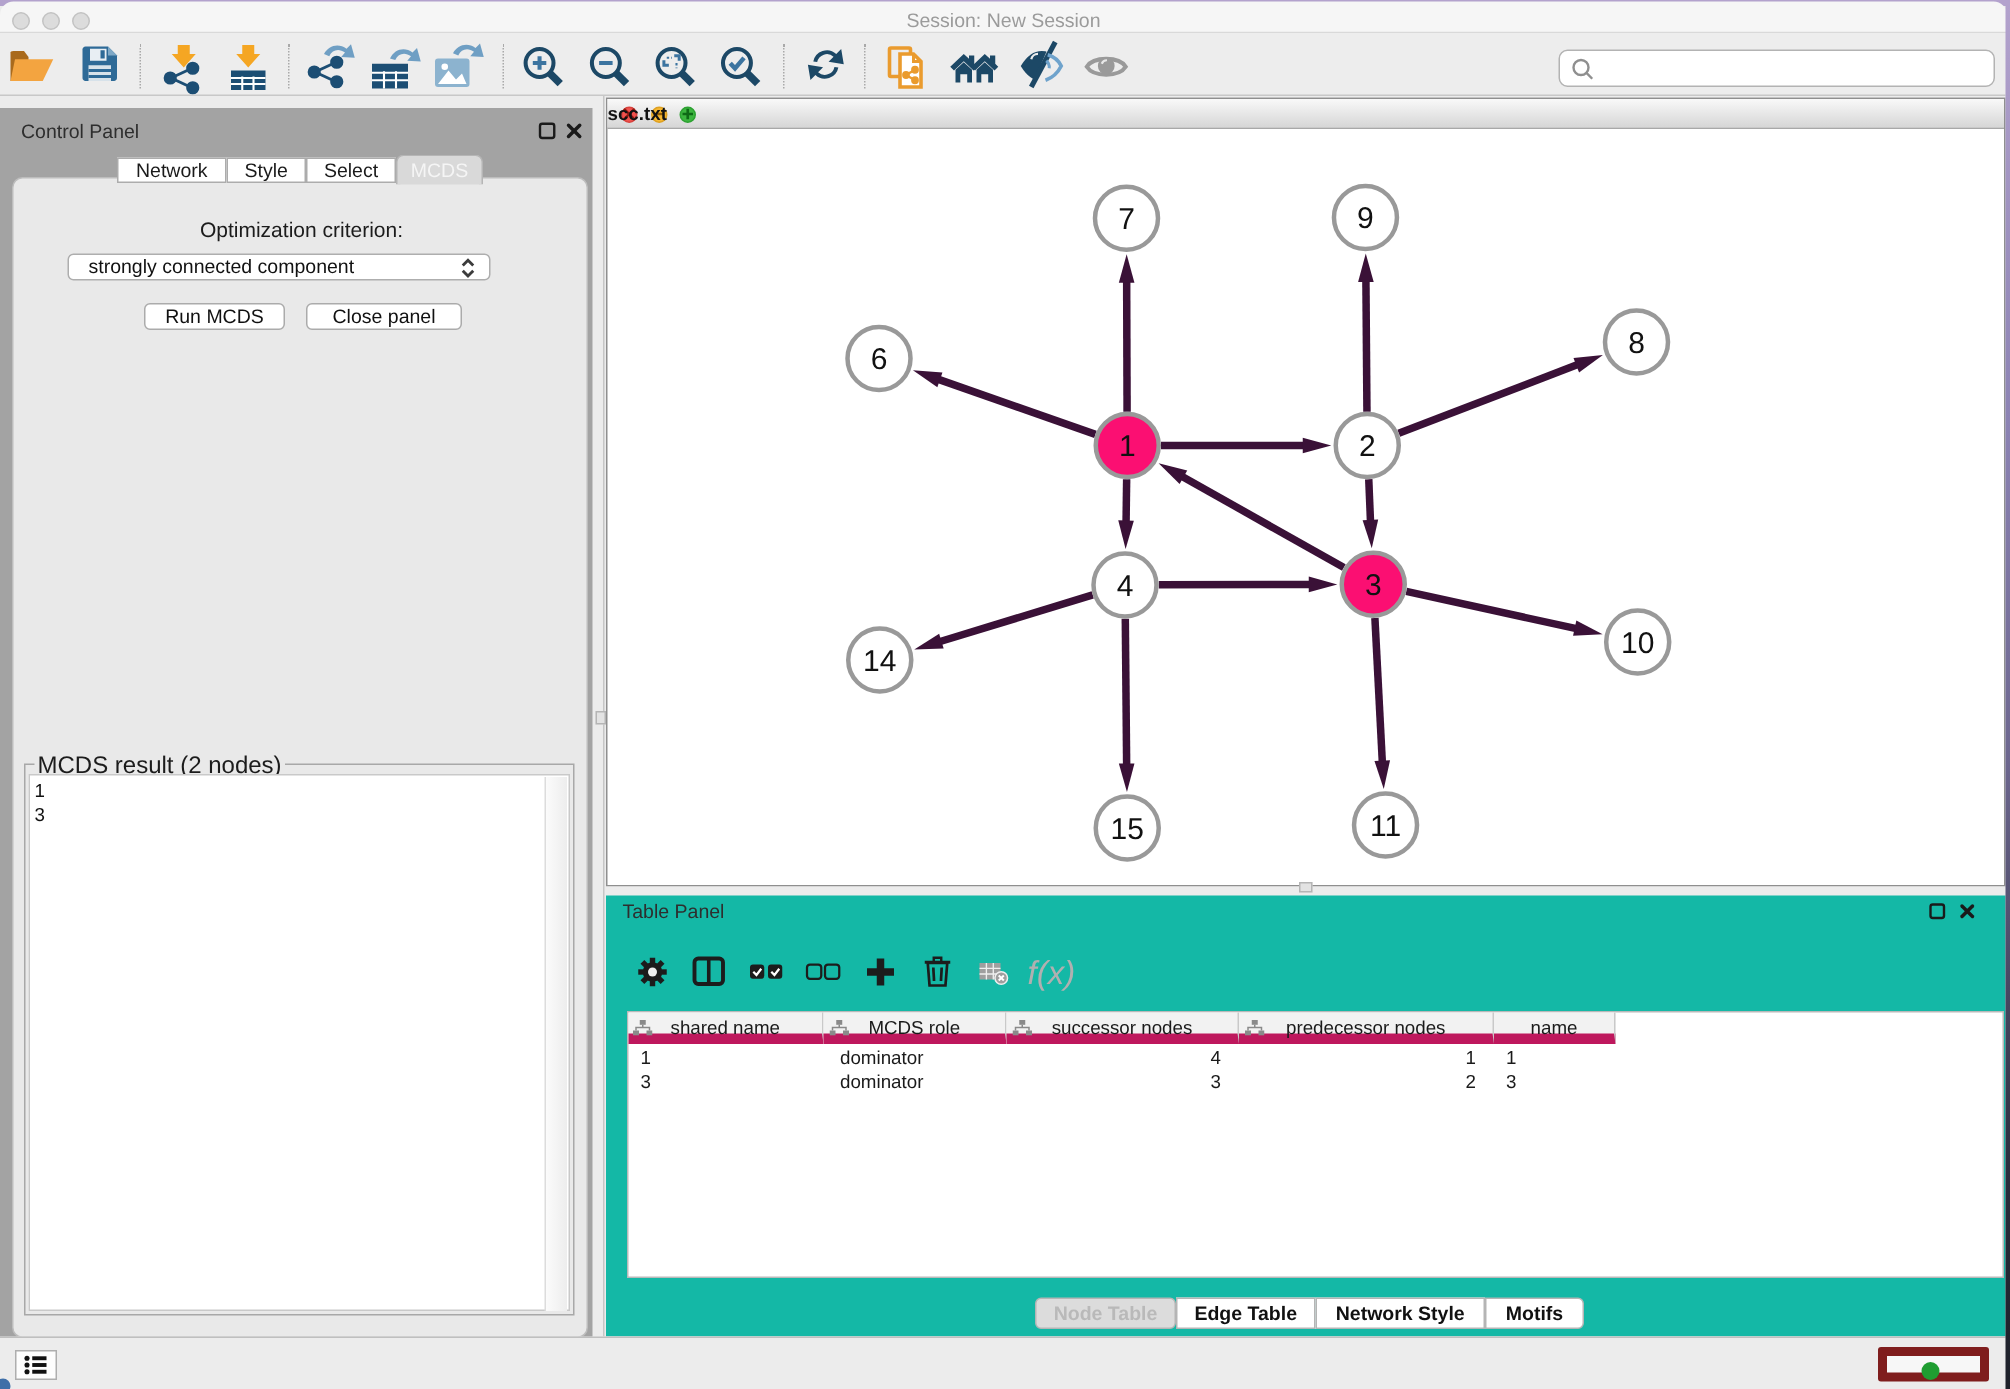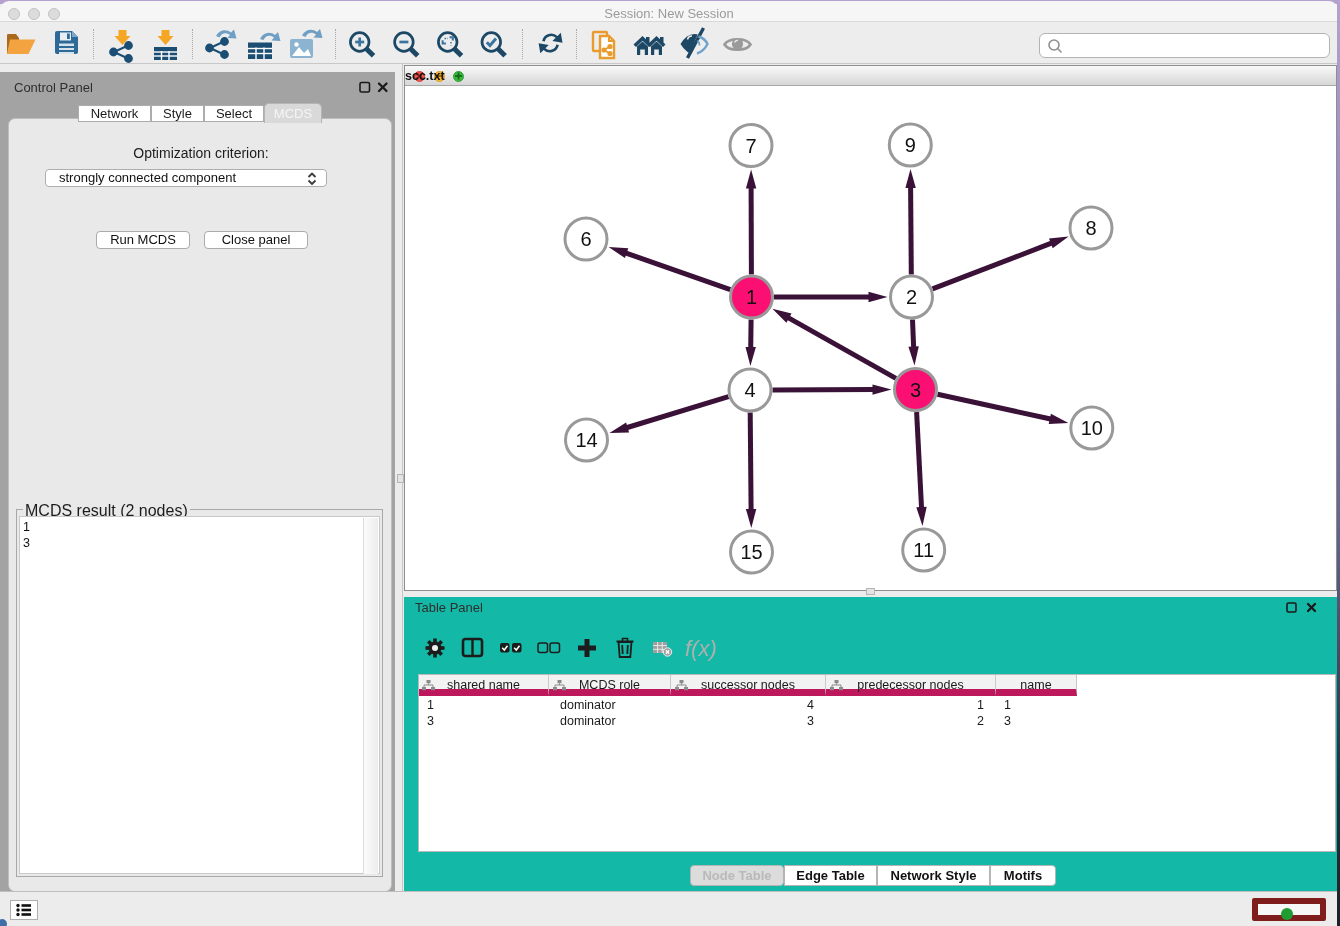--- a/index.html
+++ b/index.html
@@ -15,21 +15,21 @@
 #toolbar { left:0; top:22px; width:1337px; height:42px; background:#ededed; border-bottom:1px solid #c8c8c8; }
 .tsep { position:absolute; top:7px; height:30px; width:0; border-left:1px dotted #a9a9a9; }
 #searchbox { left:1039px; top:11px; width:291px; height:25px; background:#fff; border:1px solid #b3b3b3; border-radius:6px; }
 
 #cpanel { left:0; top:72px; width:395px; height:827px; background:#a3a3a3;padding-left:22px; }
 #cp-title { position:absolute; left:14px; top:8px; font-size:13px; color:#2e2e2e; }
 #cp-body { position:absolute; left:8px; top:46px; width:384px; height:774px; background:#e9e9e9; border:1px solid #bdbdbd; border-radius:7px; }
 .tabbtn { position:absolute; top:33px; height:17px; font-size:13px; text-align:center; background:#fff; border:1px solid #acacac; color:#1a1a1a; line-height:16px; z-index:3; }
 #optlabel { position:absolute; left:0; top:26px; width:384px; text-align:center; font-size:14px; color:#1c1c1c; }
 #combo { position:absolute; left:36px; top:50px; width:282px; height:18px; background:#fff; border:1px solid #aeaeae; border-radius:4px; font-size:13px; line-height:16px; color:#111; padding-left:13px; }
-.btn { position:absolute; top:83px; height:18px; background:#fff; border:1px solid #ababab; border-radius:4px; font-size:13px; line-height:16px; text-align:center; color:#111;margin-top:29px; }
+.btn { position:absolute; top:83px; height:18px; background:#fff; border:1px solid #ababab; border-radius:4px; font-size:13px; line-height:16px; text-align:center; color:#111; }
 #fieldset { position:absolute; left:7px; top:390px; width:367px; height:368px; border:1px solid #a8a8a8; }
 #fieldlegend { position:absolute; left:6px; top:-8px; background:#e9e9e9; font-size:16px; color:#1c1c1c; padding:0 2px; }
 #fieldwhite { position:absolute; left:2px; top:6px; width:361px; height:358px; background:#fff; border:1px solid #c9c9c9; }
 #fieldscroll { position:absolute; right:1px; top:1px; width:15px; height:356px; background:linear-gradient(90deg,#fbfbfb,#ededed); border-left:1px solid #dcdcdc; }
 
 #netwin { left:404px; top:65px; width:933px; height:526px; border:1px solid #8f8f8f; background:#fff; }
 #nettitle { position:absolute; left:0; top:0; width:100%; height:20px; background:linear-gradient(#f9f9f9,#d6d6d6); border-bottom:1px solid #a8a8a8; }
 .mlight { position:absolute; top:4.5px; width:11px; height:11px; border-radius:50%; }
 #netname { position:absolute; top:3px; left:0; width:100%; text-align:left; font-size:12.5px; font-weight:bold; color:#111; }
 

